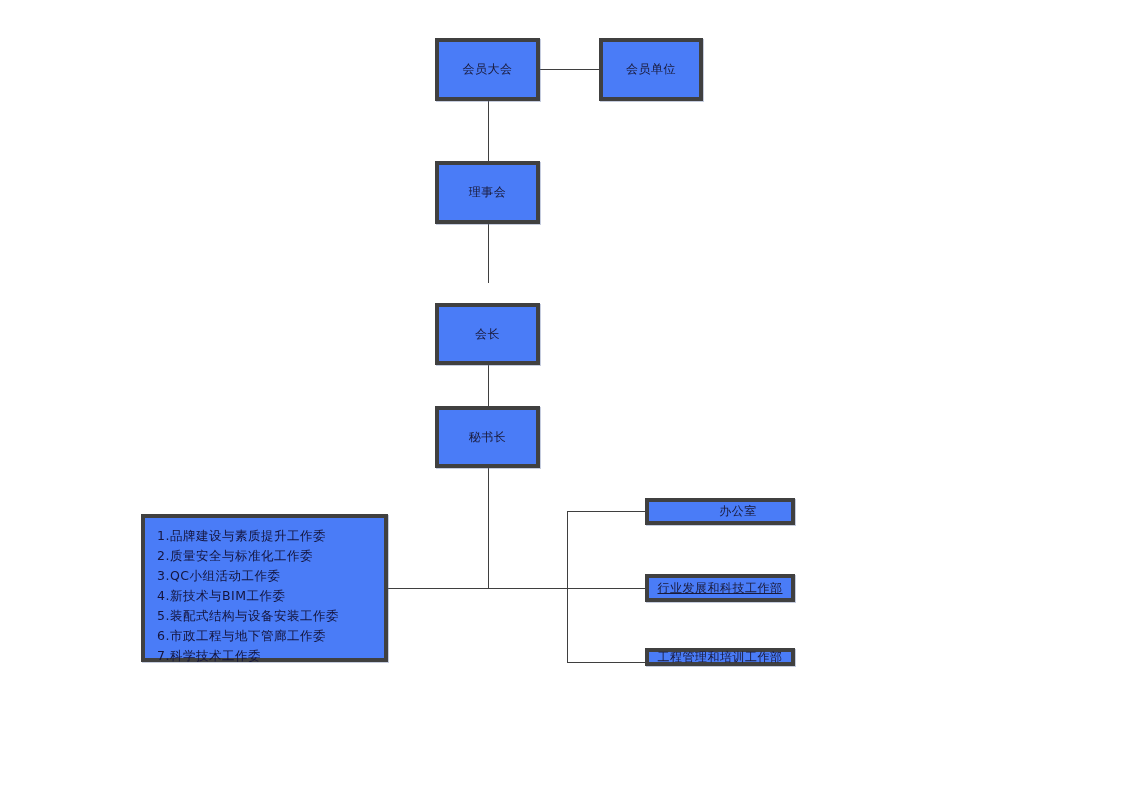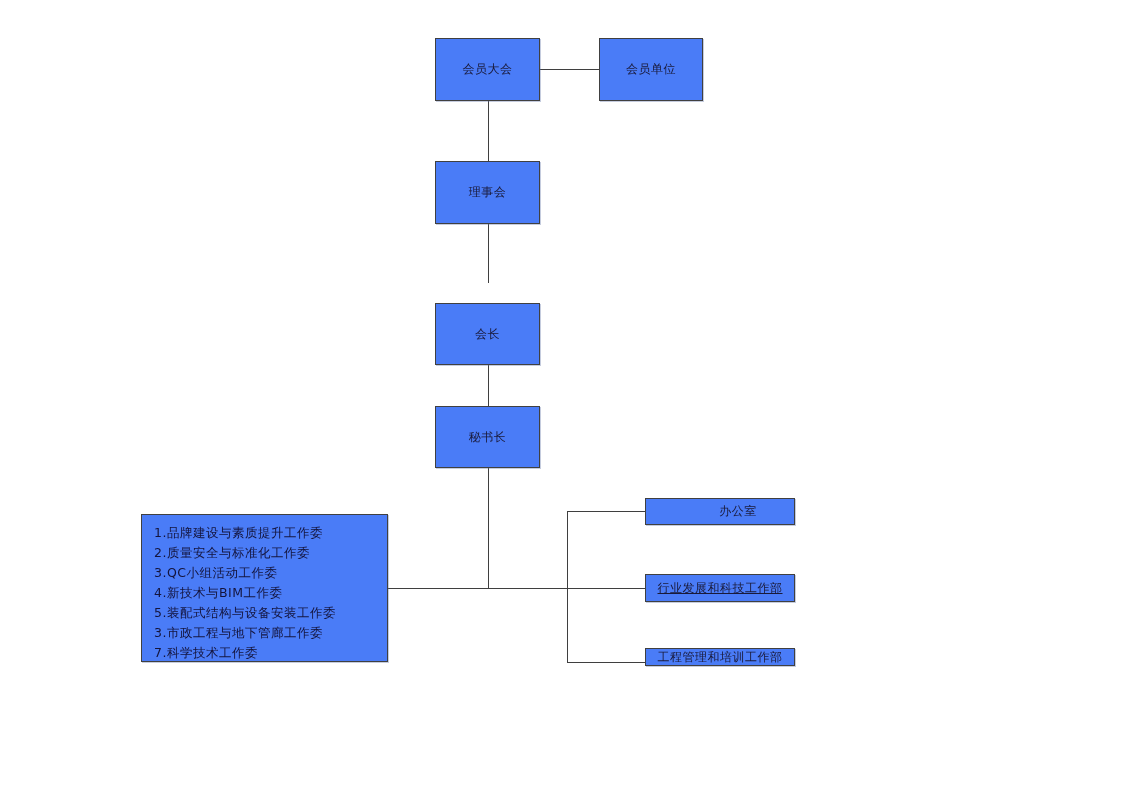--- a/index.html
+++ b/index.html
@@ -14,21 +14,21 @@
     position: relative;
     width: 1123px;
     height: 794px;
     background: #ffffff;
     overflow: hidden;
   }
   .node {
     position: absolute;
     box-sizing: border-box;
     background: #4a7cf7;
-    border: 1px solid #404040;
+    border: 4px solid #404040;
     color: #1a1a3a;
     display: flex;
     align-items: center;
     justify-content: center;
     font-size: 12px;
     line-height: 1.35;
     letter-spacing: 0.5px;
     z-index: 3;
     user-select: none;
   }
@@ -95,21 +95,21 @@
   <div class="node node-shadow" style="left:435px; top:406px; width:105px; height:62px;">
     <span>秘书长</span>
   </div>
 
   <div class="node node-shadow list-node" style="left:141px; top:514px; width:247px; height:148px;">
     <span class="list-line">1.品牌建设与素质提升工作委</span>
     <span class="list-line">2.质量安全与标准化工作委</span>
     <span class="list-line">3.QC小组活动工作委</span>
     <span class="list-line">4.新技术与BIM工作委</span>
     <span class="list-line">5.装配式结构与设备安装工作委</span>
-    <span class="list-line">3.市政工程与地下管廊工作委</span>
+    <span class="list-line">6.市政工程与地下管廊工作委</span>
     <span class="list-line">7.科学技术工作委</span>
   </div>
 
   <div class="node node-shadow" style="left:645px; top:498px; width:150px; height:27px;padding-left:36px;">
     <span>办公室</span>
   </div>
 
   <div class="node node-shadow" style="left:645px; top:574px; width:150px; height:28px;text-decoration:underline;">
     <span>行业发展和科技工作部</span>
   </div>

